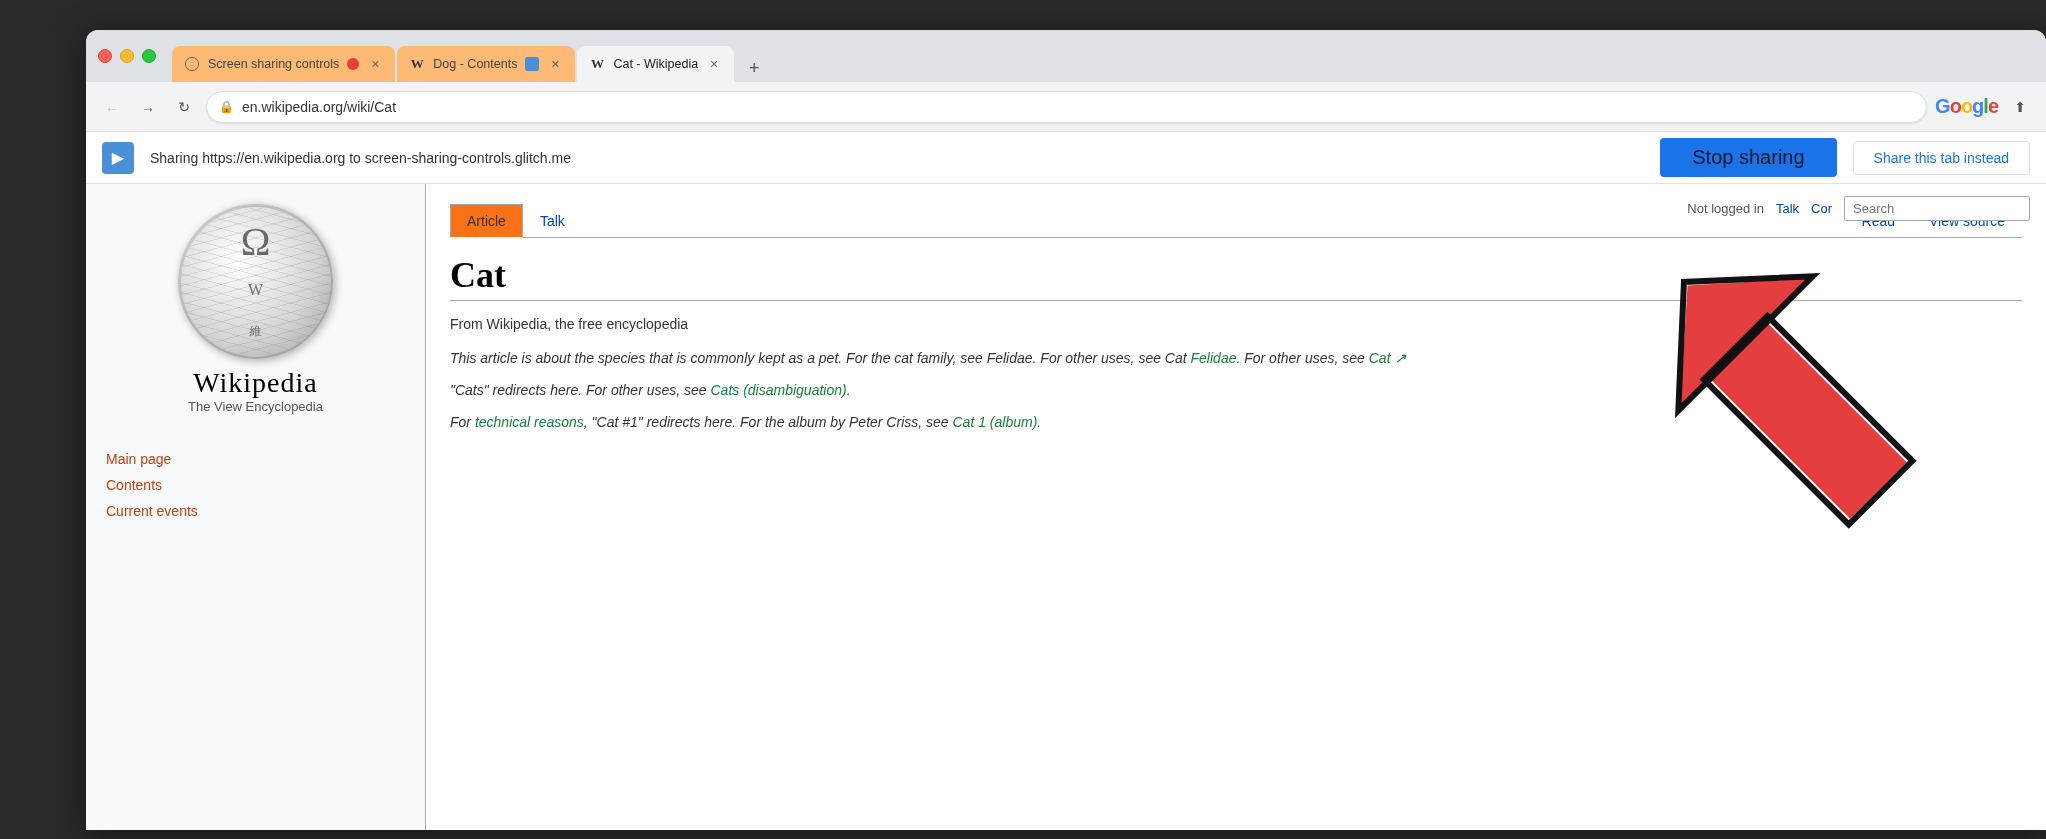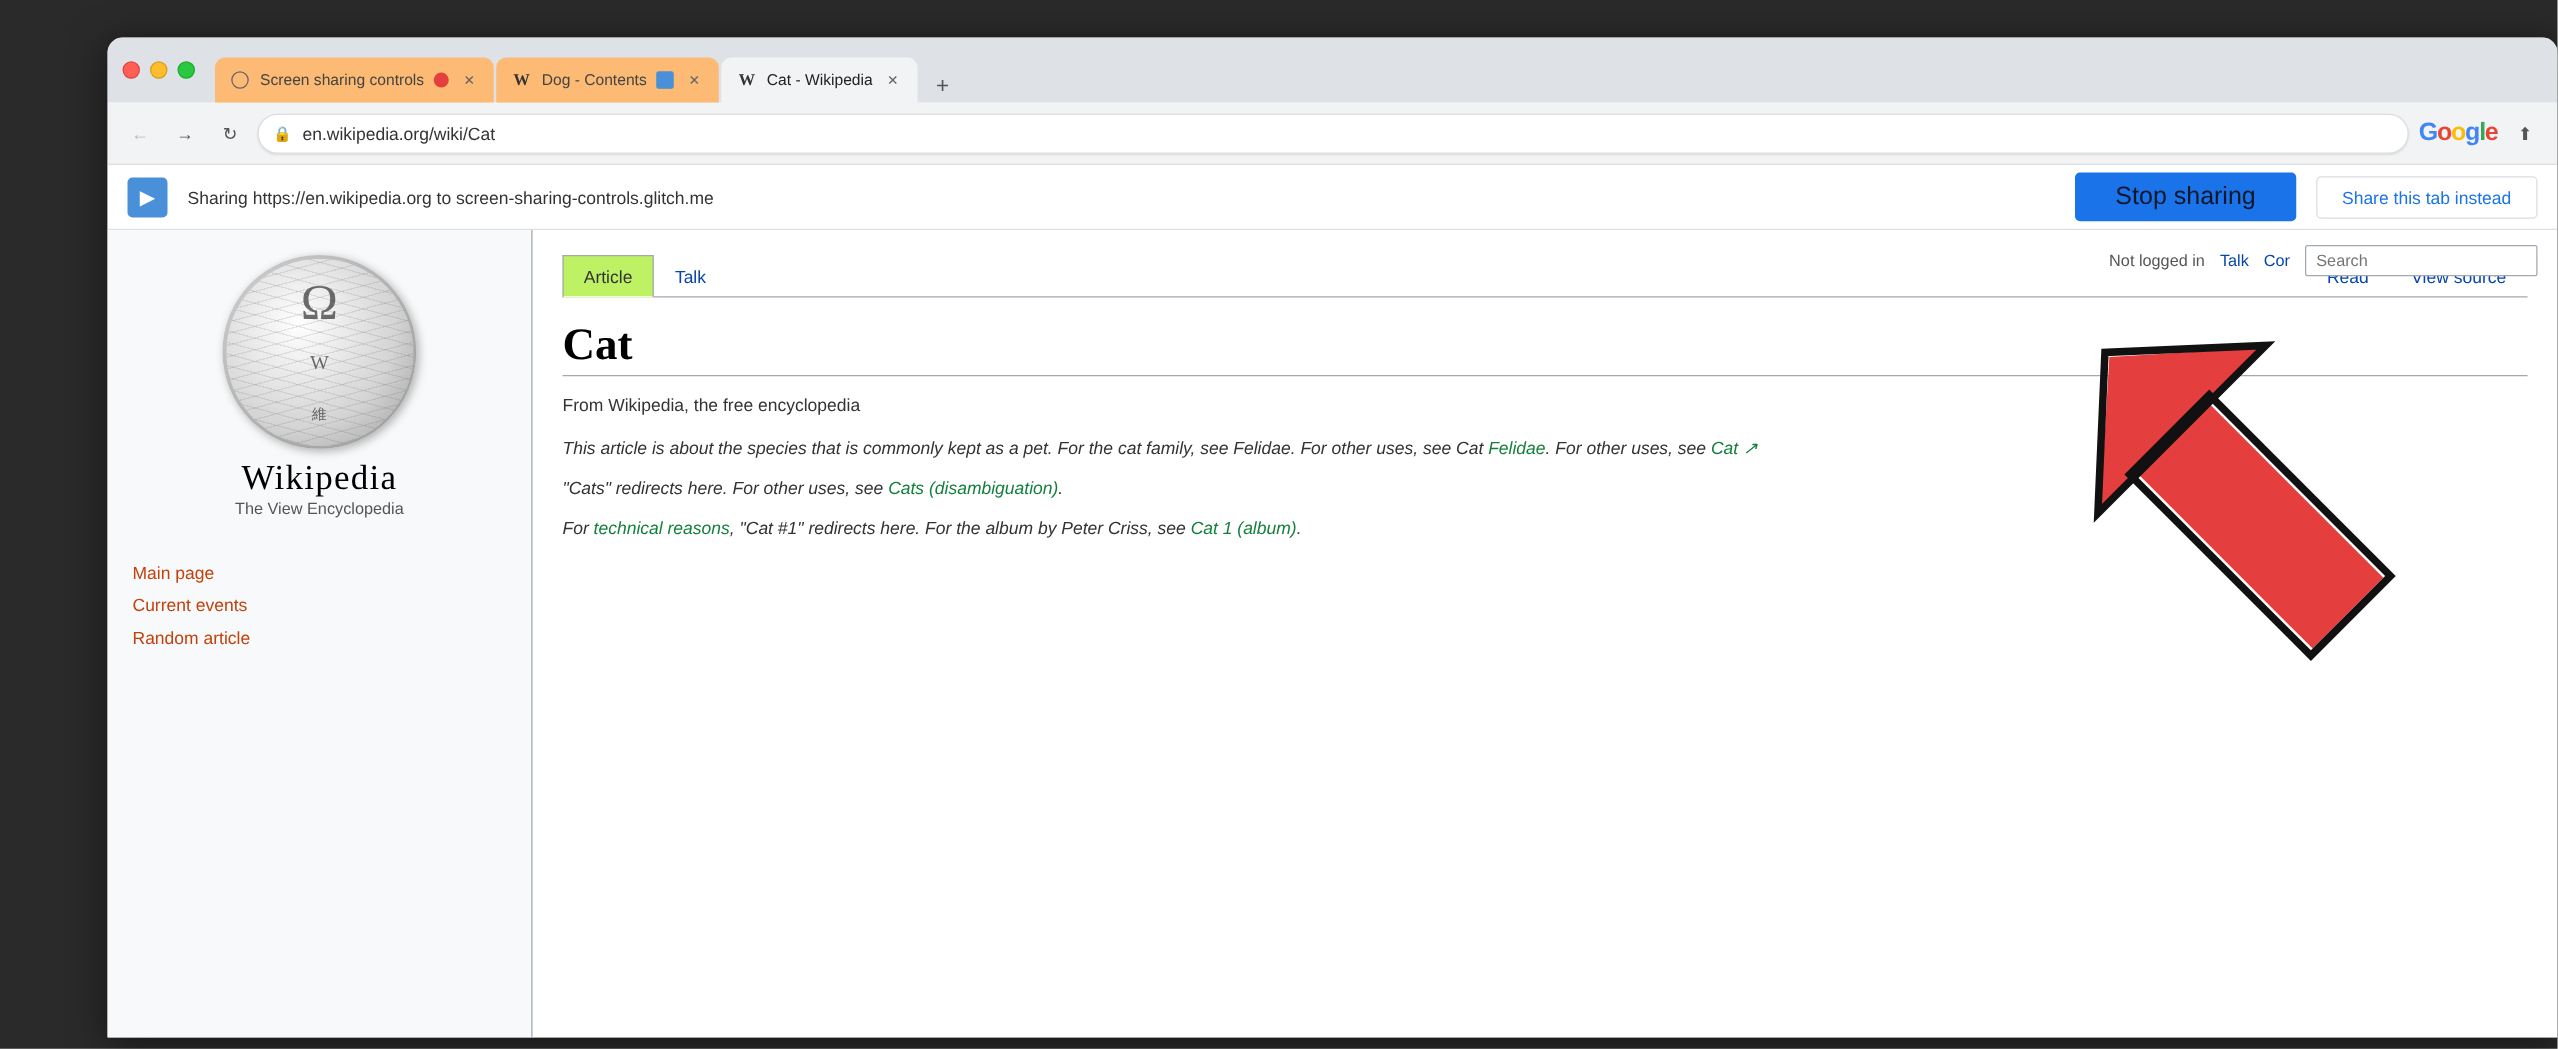--- a/index.html
+++ b/index.html
@@ -406,21 +406,21 @@
       cursor: pointer;
       border: 1px solid transparent;
       border-bottom: none;
       margin-bottom: -1px;
     }
 
     .wiki-tab.active {
       color: #333;
       border: 1px solid #a2a9b1;
       border-bottom: 1px solid #fff;
-      background: #bef264;
+      background: #f97316;
     }
 
     .wiki-right-tabs {
       margin-left: auto;
       display: flex;
       gap: 0;
     }
 
     .wiki-page-title {
       font-family: 'Linux Libertine', 'Georgia', serif;
@@ -575,24 +575,24 @@
         </div>
         <div class="wiki-title">Wikipedia</div>
         <div class="wiki-subtitle">The View Encyclopedia</div>
       </div>
 
       <ul class="wiki-nav">
         <li class="wiki-nav-item">
           <a class="wiki-nav-link">Main page</a>
         </li>
         <li class="wiki-nav-item">
-          <a class="wiki-nav-link">Current events</a>
+          <a class="wiki-nav-link">Contents</a>
         </li>
         <li class="wiki-nav-item">
-          <a class="wiki-nav-link">Random article</a>
+          <a class="wiki-nav-link">Current events</a>
         </li>
       </ul>
     </div>
 
     <div class="wiki-main">
 
       <div class="wiki-top-right">
         <span class="wiki-not-logged">Not logged in</span>
         <a class="wiki-top-link">Talk</a>
         <a class="wiki-top-link">Cor</a>

